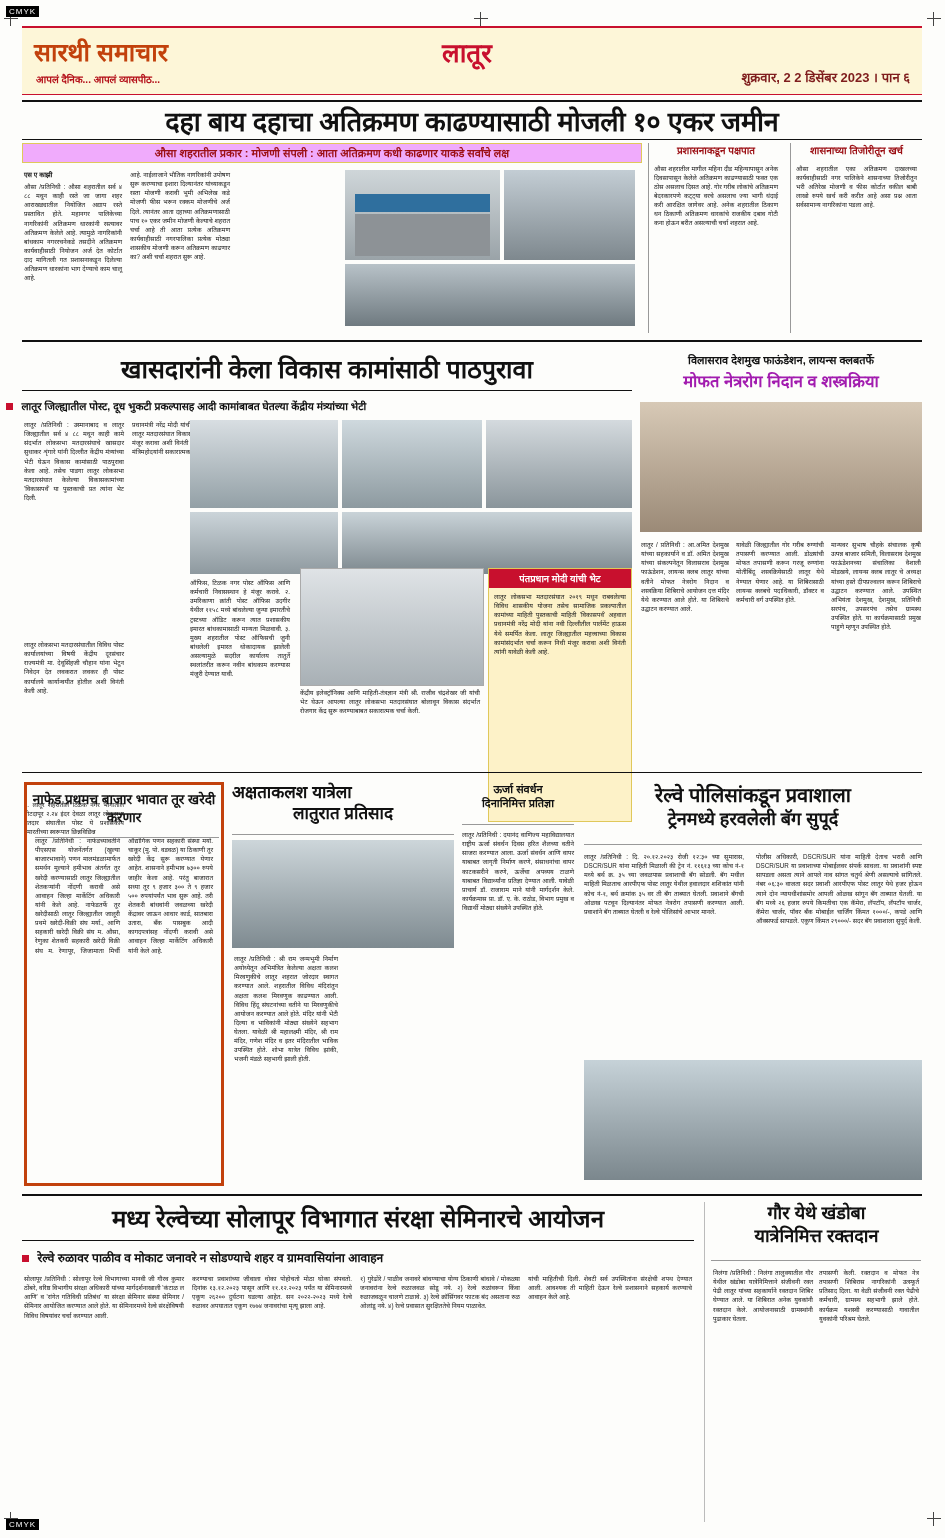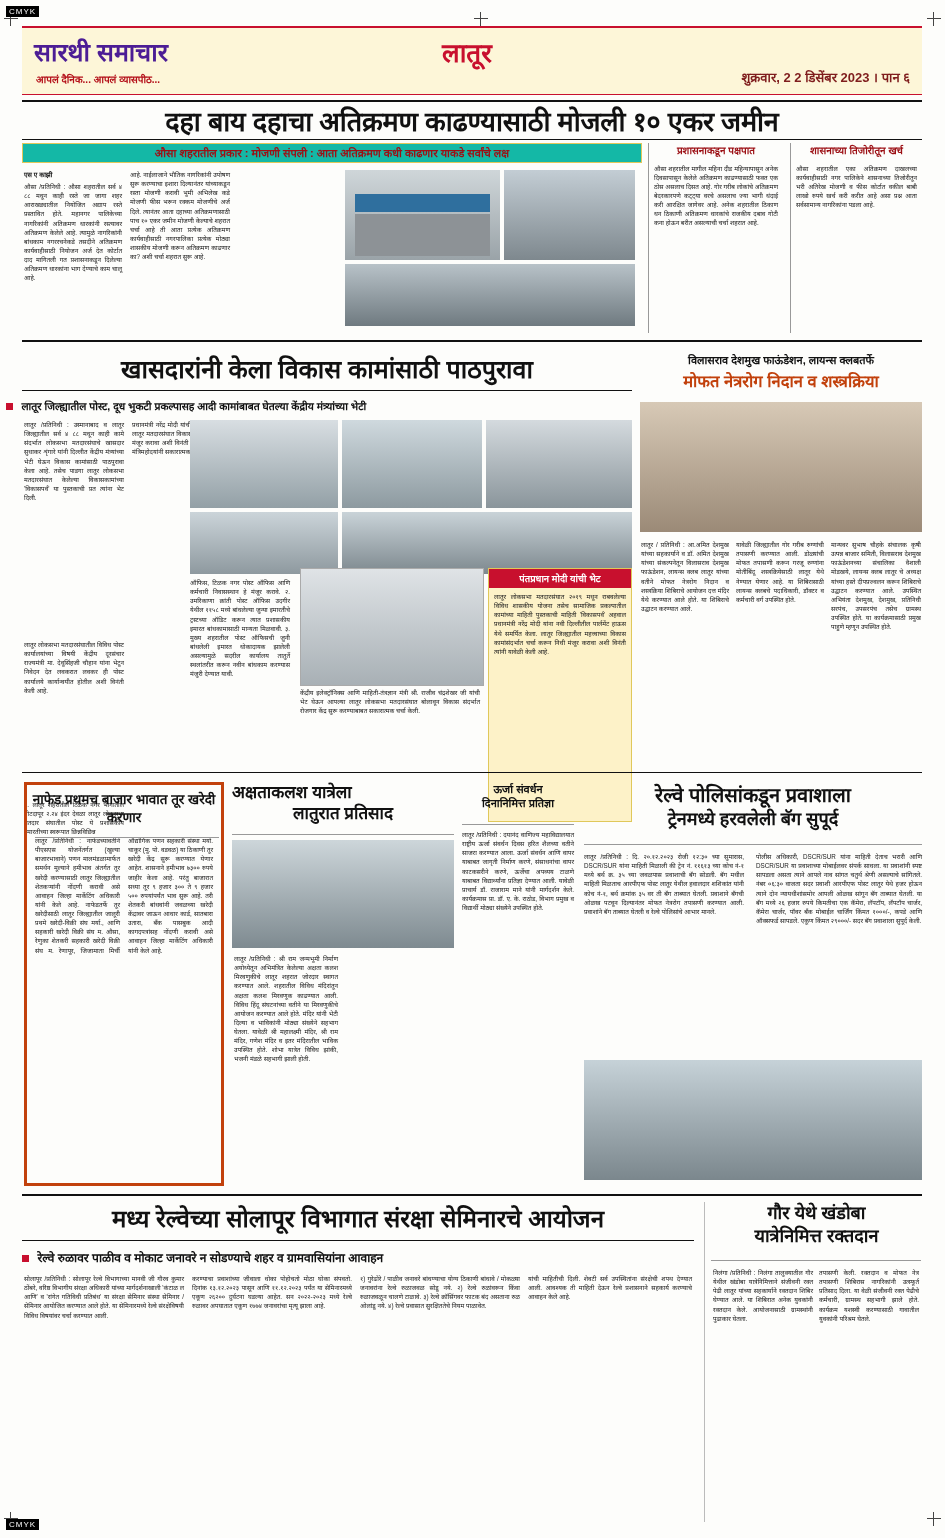--- a/index.html
+++ b/index.html
@@ -8,31 +8,31 @@
   .regmarks{position:absolute;inset:0;pointer-events:none;}
   .regmark{position:absolute;width:14px;height:14px;}
   .regmark:before,.regmark:after{content:"";position:absolute;background:#444;}
   .regmark:before{left:6px;top:0;width:1px;height:14px;}
   .regmark:after{top:6px;left:0;height:1px;width:14px;}
   .cmyk{position:absolute;top:6px;left:6px;font-size:8px;letter-spacing:1px;color:#fff;background:#000;padding:1px 3px;}
   .cmyk2{position:absolute;bottom:8px;left:6px;font-size:8px;letter-spacing:1px;color:#fff;background:#000;padding:1px 3px;}
 
   
   .masthead{position:absolute;left:22px;top:26px;width:900px;height:66px;background:#fdf6d8;border-top:2px solid #c8102e;border-bottom:1px solid #c8102e;}
-  .mast-title{position:absolute;left:12px;top:6px;font-size:25px;font-weight:bold;color:#4c1d95;font-family:"Liberation Sans",sans-serif;}
+  .mast-title{position:absolute;left:12px;top:6px;font-size:25px;font-weight:bold;color:#c2410c;font-family:"Liberation Sans",sans-serif;}
   .mast-sub{position:absolute;left:14px;top:44px;font-size:10px;color:#b5121b;font-weight:bold;}
   .mast-city{position:absolute;left:420px;top:6px;font-size:26px;font-weight:bold;color:#c8102e;}
   .mast-date{position:absolute;right:12px;top:40px;font-size:13px;font-weight:bold;color:#7f1d1d;}
   .box{position:absolute;box-sizing:border-box;}
   .rule{position:absolute;background:#111;}
   .thinrule{position:absolute;background:#999;}
   .body-text{font-size:6.3px;line-height:1.45;text-align:justify;color:#1a1a1a;}
   .col{position:absolute;}
   .photo{position:absolute;background:#8a8f94;overflow:hidden;}
-  .yellowbox{background:#14b8a6;border:1px solid #e0c85a;}
+  .yellowbox{background:#f0abfc;border:1px solid #e0c85a;}
   .sqr{display:inline-block;width:7px;height:7px;background:#c8102e;margin-right:4px;}
 </style>
 </head>
 <body>
 
 <div class="page">
 
   <div class="regmarks">
     <div class="regmark" style="left:4px;top:12px;"></div>
     <div class="regmark" style="left:474px;top:12px;"></div>
@@ -86,21 +86,21 @@
     <div style="font-size:25px;font-weight:bold;text-align:center;line-height:34px;">खासदारांनी केला विकास कामांसाठी पाठपुरावा</div>
   </div>
   <div class="rule" style="left:22px;top:390px;width:610px;height:1px;"></div>
   <div class="box" style="left:6px;top:396px;width:610px;height:18px;">
     <span class="sqr"></span>
     <span style="font-size:10.5px;font-weight:bold;color:#111;">लातूर जिल्ह्यातील पोस्ट, दूध भुकटी प्रकल्पासह आदी कामांबाबत घेतल्या केंद्रीय मंत्र्यांच्या भेटी</span>
   </div>
 
   <div class="box" style="left:640px;top:352px;width:282px;height:46px;">
     <div style="font-size:11px;font-weight:bold;color:#111;text-align:center;">विलासराव देशमुख फाऊंडेशन, लायन्स क्लबतर्फे</div>
-    <div style="font-size:16.5px;font-weight:bold;color:#c2410c;text-align:center;margin-top:2px;">मोफत नेत्ररोग निदान व शस्त्रक्रिया</div>
+    <div style="font-size:16.5px;font-weight:bold;color:#a21caf;text-align:center;margin-top:2px;">मोफत नेत्ररोग निदान व शस्त्रक्रिया</div>
   </div>
 
   <div class="col body-text" style="left:24px;top:420px;width:100px;">
     <span>लातूर /प्रतिनिधी : उस्मानाबाद व लातूर जिल्ह्यातील सर्व ४ ८८ मधून काही कामे संदर्भात लोकसभा मतदारसंघाचे खासदार सुधाकर शृंगारे यांनी दिल्लीत केंद्रीय मंत्र्यांच्या भेटी घेऊन विकास कामांसाठी पाठपुरावा केला आहे. तसेच पाडगा लातूर लोकसभा मतदारसंघात केलेल्या विकासकामांच्या 'विकासपर्व' या पुस्तकाची प्रत त्यांना भेट दिली.</span>
   </div>
   <div class="col body-text" style="left:24px;top:640px;width:100px;">
     <span>लातूर लोकसभा मतदारसंघातील विविध पोस्ट कार्यालयांच्या विषयी केंद्रीय दूरसंचार राज्यमंत्री मा. देवूसिंहजी चौहान यांना भेटून निवेदन देत लवकरात लवकर ही पोस्ट कार्यालये कार्यान्वयीत होतील अशी विनंती केली आहे.</span>
   </div>
   <div class="col body-text" style="left:24px;top:800px;width:100px;">
     <span>१. लातूर शहरातील टिळक नगर भागातील पोटदापूर २.२४ इंदर देवळा लातूर लोकसभा मतदार संघातील पोस्ट ये प्रशासकीय इमारतीच्या स्वरूपात छिन्नविछिन्न</span>

